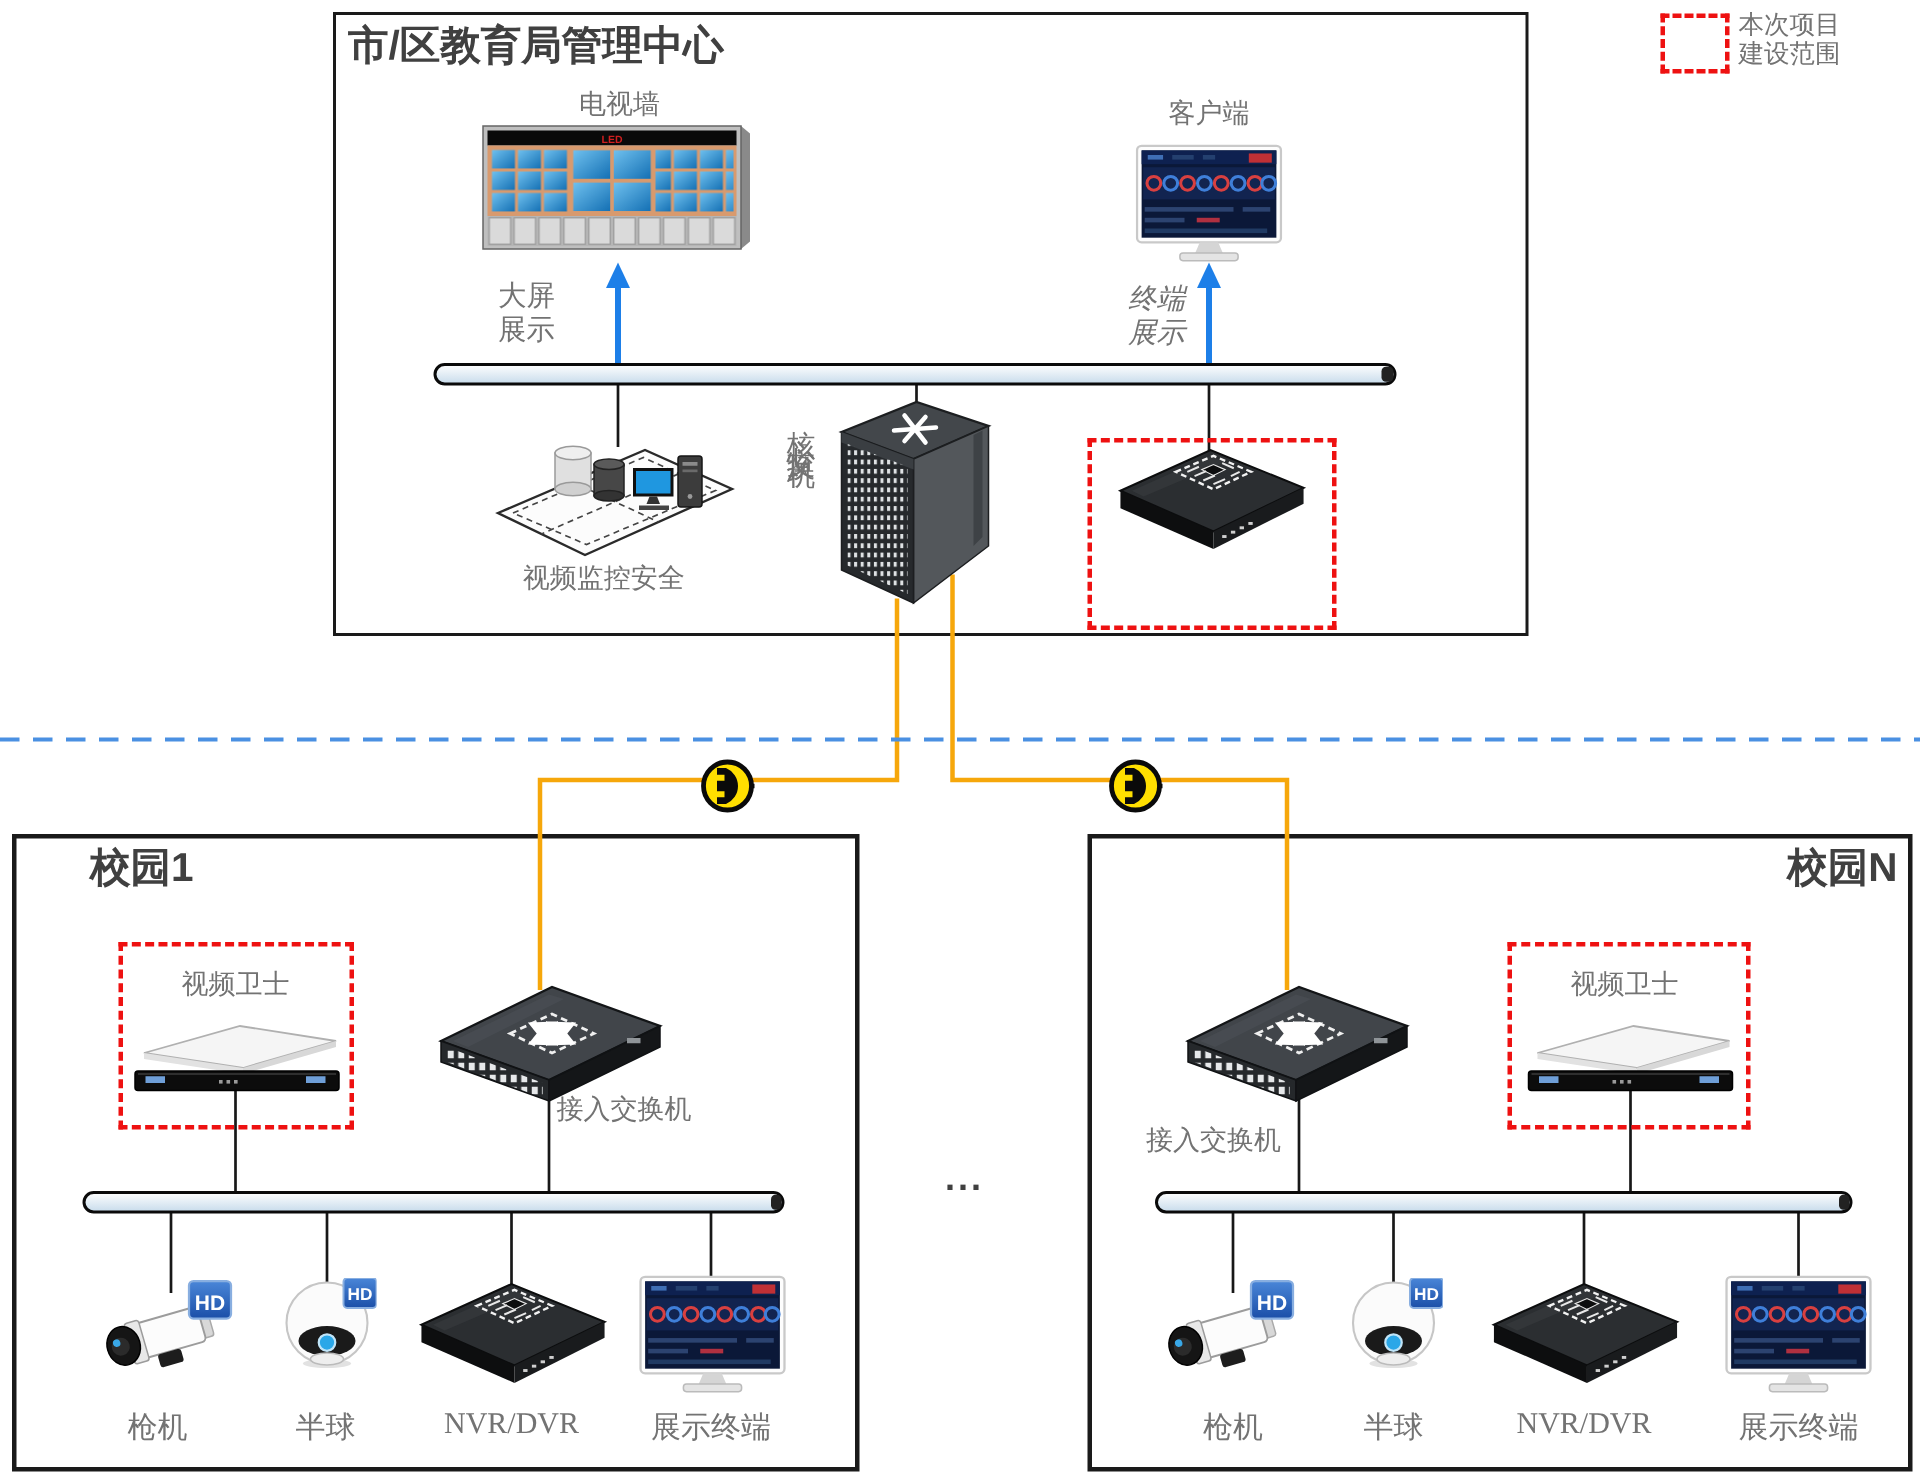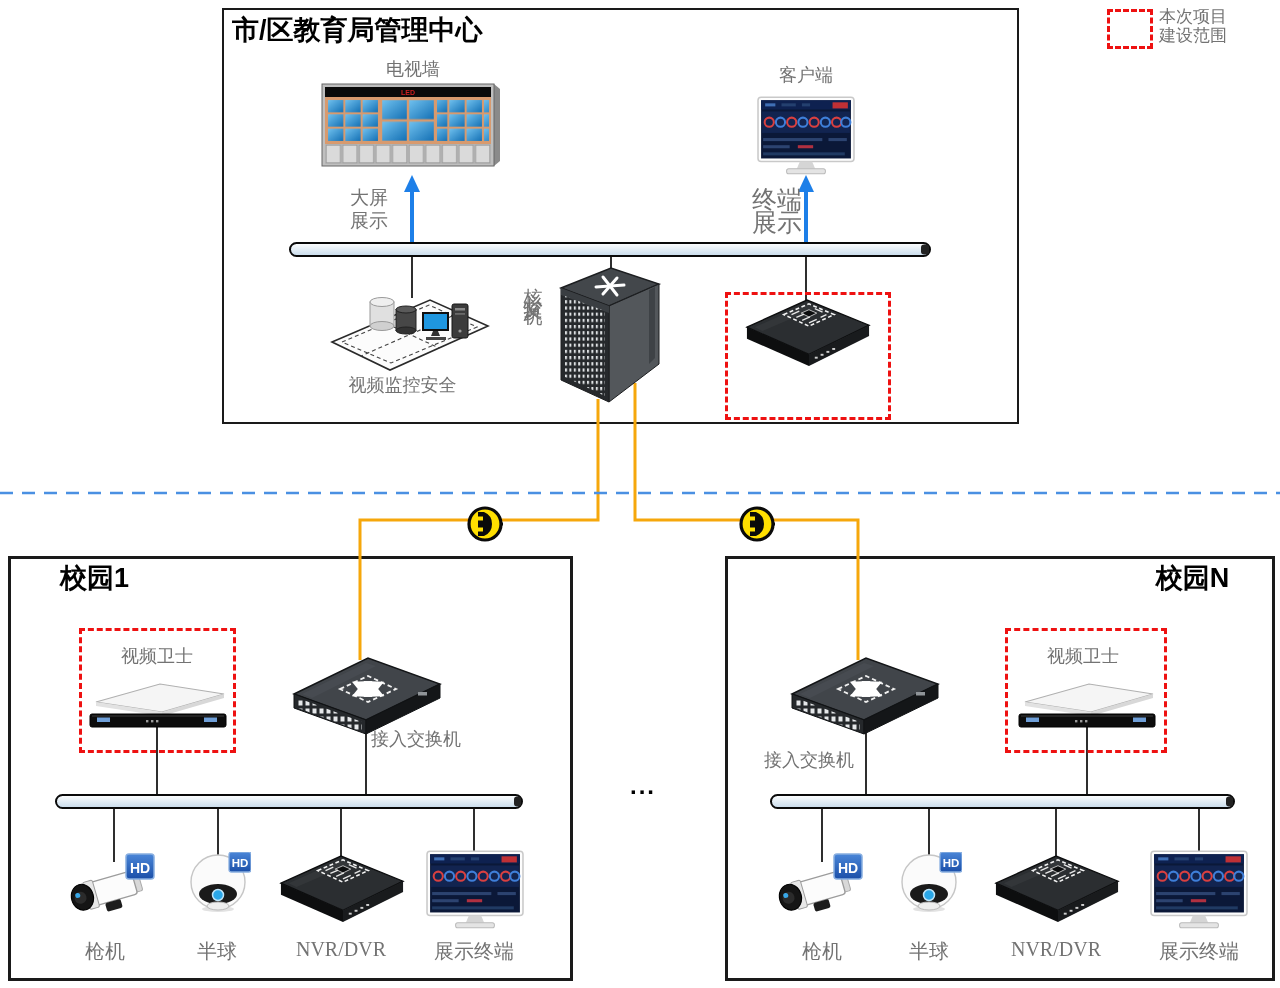--- a/index.html
+++ b/index.html
@@ -3,21 +3,21 @@
 <meta charset="utf-8">
 <style>
   html,body{margin:0;padding:0;background:#ffffff;}
   .canvas{position:relative;width:1280px;height:988px;background:#fff;overflow:hidden;
           font-family:"Liberation Sans",sans-serif;color:#111;}
   svg.wires{position:absolute;left:0;top:0;z-index:1;}
   .box{position:absolute;border:2px solid #1a1a1a;background:transparent;z-index:0;}
   .box.thick{border-width:3px;}
   .redbox{position:absolute;border:3px dashed #ee1111;background:transparent;z-index:2;}
   .lbl{position:absolute;z-index:3;font-family:"Liberation Serif",serif;color:#737373;}
-  .ttl{position:absolute;z-index:3;font-family:"Liberation Sans",sans-serif;font-weight:700;color:#000000;}
+  .ttl{position:absolute;z-index:3;font-family:"Liberation Sans",sans-serif;font-weight:700;color:#404040;}
   .ctr{text-align:center;font-family:Liberation Serif, serif;}
   .vert{writing-mode:vertical-rl;text-orientation:upright;letter-spacing:5px;}
   .two>span{display:block;}
 </style>
 </head>
 <body>
 
 <div class="canvas">
 
   <div class="box" style="left:222px;top:8px;width:793px;height:412px;"></div>
@@ -295,43 +295,43 @@
   <div class="ttl" style="left:232px;top:12px;font-size:27px;">市/区教育局管理中心</div>
 
   <div class="lbl" style="left:1159px;top:7px;font-size:17px;line-height:19px;">
     <span style="display:block">本次项目</span>
     <span style="display:block">建设范围</span>
   </div>
 
   <div class="lbl ctr" style="left:363px;top:57px;width:100px;font-size:18px;">电视墙</div>
   <div class="lbl ctr" style="left:756px;top:63px;width:100px;font-size:18px;">客户端</div>
 
-  <div class="lbl two" style="left:350px;top:186px;font-size:19px;line-height:23px;">
+  <div class="lbl two" style="left:332px;top:186px;font-size:19px;line-height:23px;">
     <span>大屏</span>
     <span>展示</span>
   </div>
-  <div class="lbl two" style="left:752px;top:188px;font-size:25px;line-height:23px;">
+  <div class="lbl two" style="left:752px;top:188px;font-size:19px;line-height:23px;font-style:italic;">
     <span>终端</span>
     <span>展示</span>
   </div>
 
   <div class="lbl ctr" style="left:320px;top:373px;width:165px;font-size:18px;">视频监控安全</div>
 
   <div class="lbl vert" style="left:520px;top:272px;height:140px;font-size:19px;">核心交换机</div>
 
 
   <div class="ttl" style="left:24px;top:560px;font-size:27px;margin-left:36px;">校园1</div>
   <div class="lbl ctr" style="left:95px;top:644px;width:124px;font-size:18px;">视频卫士</div>
   <div class="lbl" style="left:371px;top:727px;font-size:18px;">接入交换机</div>
   <div class="lbl ctr" style="left:45px;top:938px;width:120px;font-size:20px;">枪机</div>
   <div class="lbl ctr" style="left:157px;top:938px;width:120px;font-size:20px;">半球</div>
   <div class="lbl ctr" style="left:281px;top:938px;width:120px;font-size:20px;">NVR/DVR</div>
   <div class="lbl ctr" style="left:414px;top:938px;width:120px;font-size:20px;">展示终端</div>
 
-  <div class="ttl" style="left:1120px;top:560px;width:145px;font-size:27px;text-align:center;">校园N</div>
+  <div class="ttl" style="left:1120px;top:560px;width:145px;font-size:27px;text-align:right;">校园N</div>
   <div class="lbl ctr" style="left:1021px;top:644px;width:124px;font-size:18px;">视频卫士</div>
   <div class="lbl" style="left:764px;top:748px;font-size:18px;">接入交换机</div>
   <div class="lbl ctr" style="left:762px;top:938px;width:120px;font-size:20px;">枪机</div>
   <div class="lbl ctr" style="left:869px;top:938px;width:120px;font-size:20px;">半球</div>
   <div class="lbl ctr" style="left:996px;top:938px;width:120px;font-size:20px;">NVR/DVR</div>
   <div class="lbl ctr" style="left:1139px;top:938px;width:120px;font-size:20px;">展示终端</div>
 
   <div class="ttl" style="left:630px;top:772px;font-size:24px;letter-spacing:2px;">...</div>
 </div>
 

